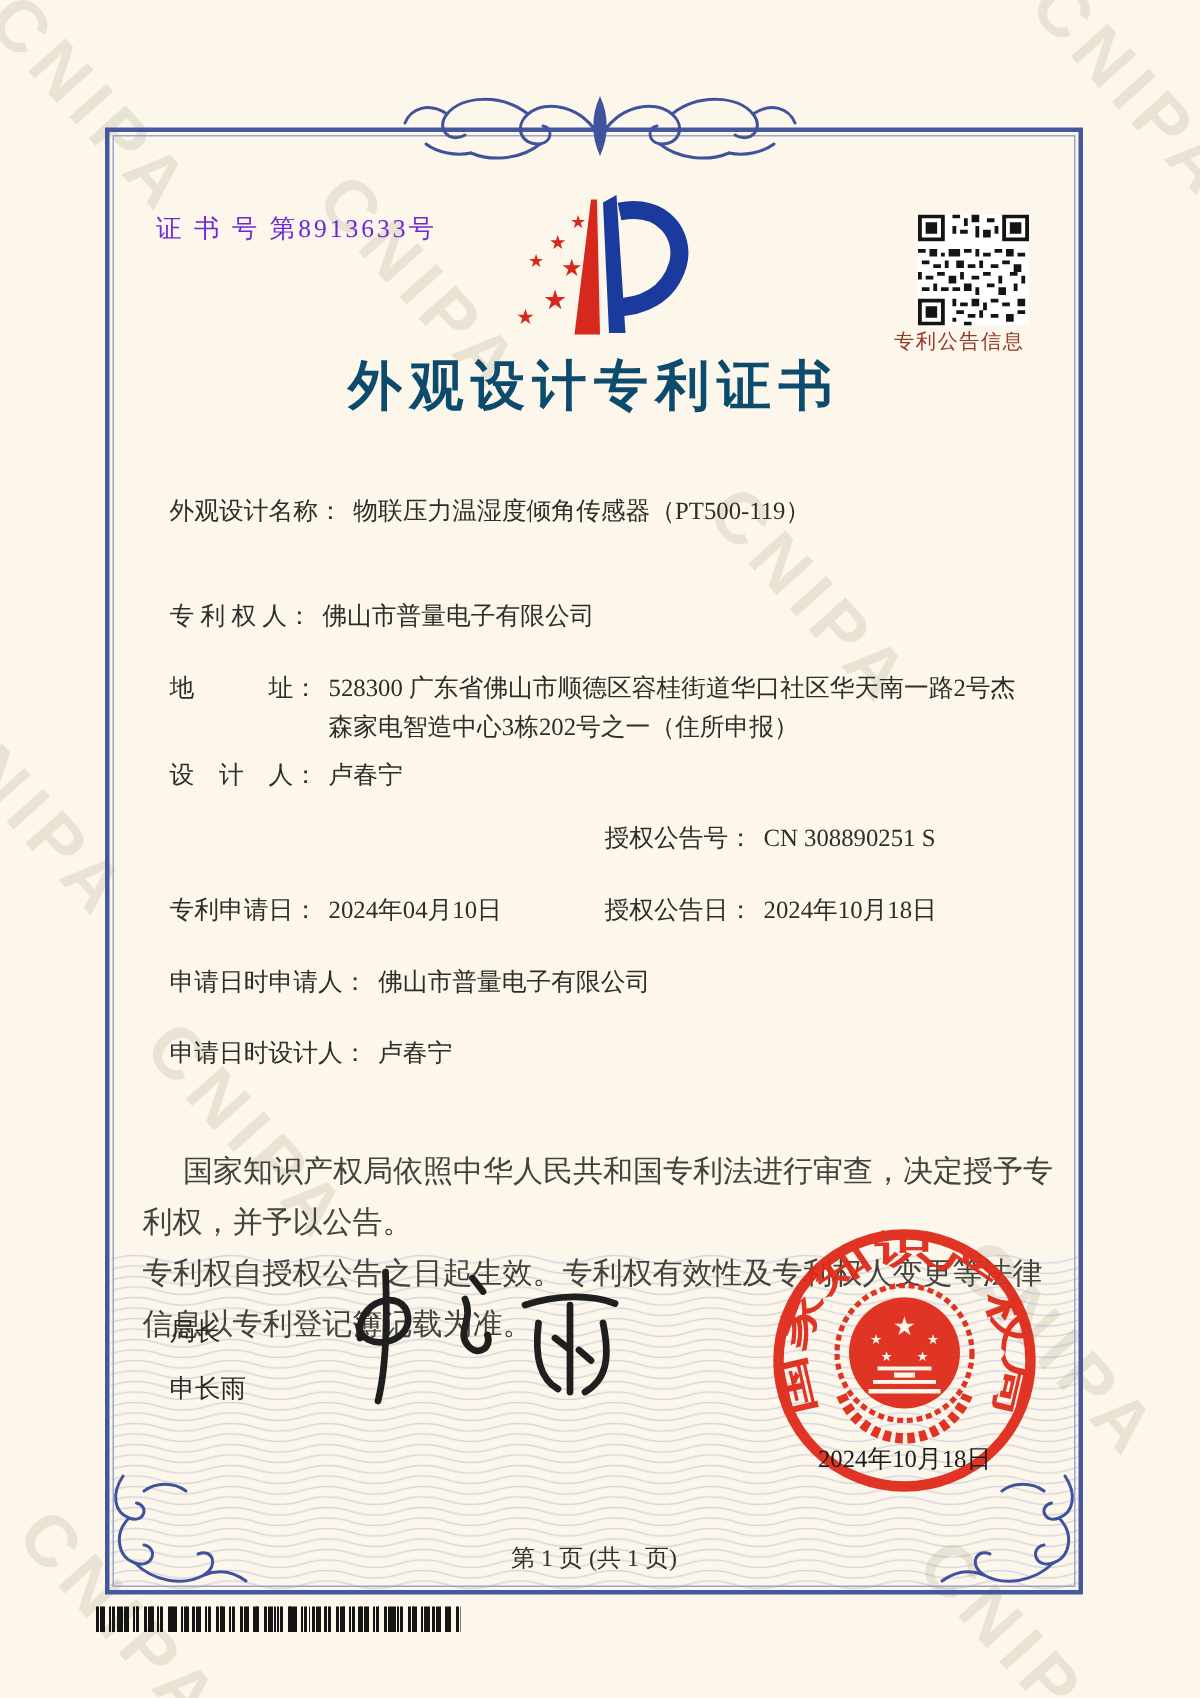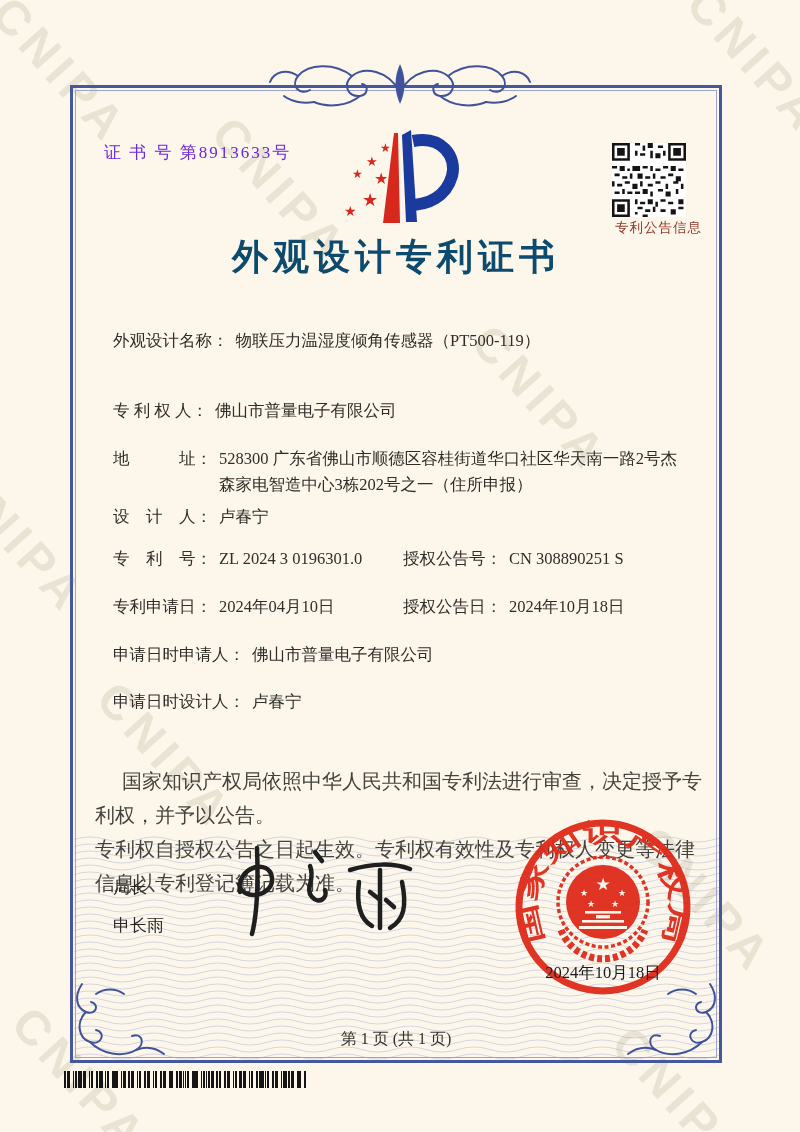--- a/index.html
+++ b/index.html
@@ -11,21 +11,21 @@
       transform:translate(-50%,-50%) rotate(48deg);white-space:nowrap;pointer-events:none;}
   
   .frame{position:absolute;left:70px;top:85px;width:652px;height:978px;border:3px solid #46579d;box-sizing:border-box;}
   .frame-inner{position:absolute;inset:2px;border:1px solid #9aa4cc;}
   .waves{position:absolute;left:74px;top:836px;}
   .ornament{position:absolute;}
   
   .certno{position:absolute;left:104px;top:141px;font-size:17px;letter-spacing:2px;color:#6d28d9;}
   .logo{position:absolute;left:336px;top:126px;}
   .qr{position:absolute;left:612px;top:143px;}
-  .qr-caption{position:absolute;left:596px;top:219px;width:106px;text-align:right;
+  .qr-caption{position:absolute;left:596px;top:219px;width:106px;text-align:left;
               font-size:13.5px;color:#953726;letter-spacing:1px;}
   .title{position:absolute;left:70px;top:233px;width:652px;text-align:center;
          font-size:36px;font-weight:bold;letter-spacing:5px;color:#0c4a6e;}
   
   .row{position:absolute;left:113px;display:flex;align-items:flex-start;font-size:16.5px;line-height:26px;}
   .row .lbl{white-space:pre;text-align:center;}
   .row .val{margin-left:7px;white-space:pre-wrap;font-family:Liberation Serif, serif;}
   .r-name{top:328px;}
   .r-patentee{top:398px;}
   .r-address{top:446px;}
@@ -156,24 +156,20 @@
     <span class="lbl">专 利 权 人：</span>
     <span class="val">佛山市普量电子有限公司</span>
   </div>
   <div class="row r-address">
     <span class="lbl">地　　　址：</span>
     <span class="val">528300 广东省佛山市顺德区容桂街道华口社区华天南一路2号杰森家电智造中心3栋202号之一（住所申报）</span>
   </div>
   <div class="row r-designer">
     <span class="lbl">设　计　人：</span>
     <span class="val">卢春宁</span>
-  </div>
-  <div class="row r-pno">
-    <span class="lbl">专　利　号：</span>
-    <span class="val">ZL 2024 3 0196301.0</span>
   </div>
   <div class="row r-gno">
     <span class="lbl">授权公告号：</span>
     <span class="val">CN 308890251 S</span>
   </div>
   <div class="row r-fdate">
     <span class="lbl">专利申请日：</span>
     <span class="val">2024年04月10日</span>
   </div>
   <div class="row r-gdate">

